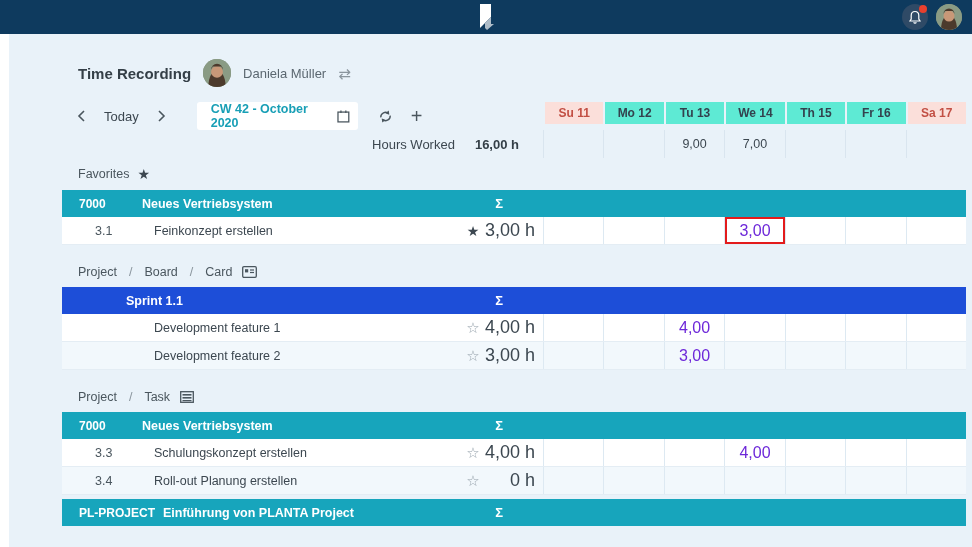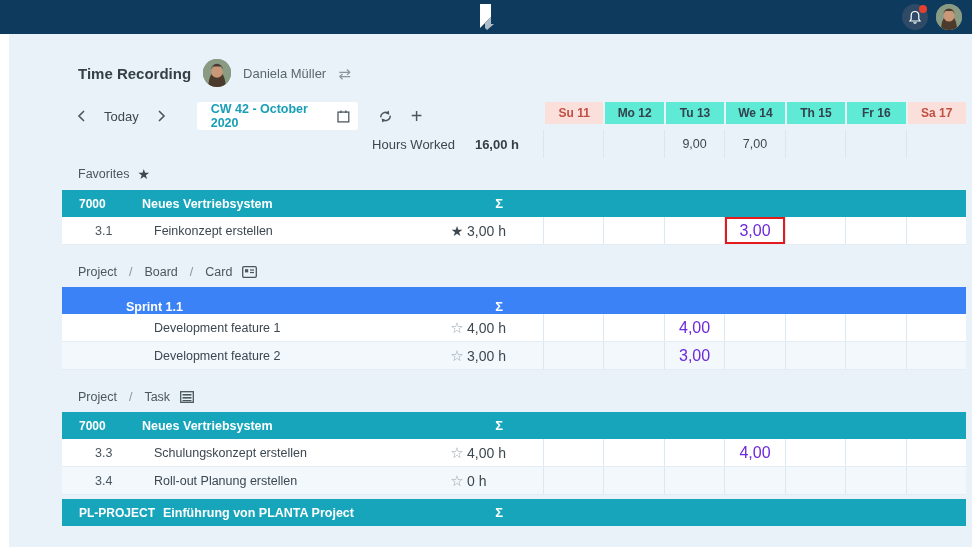--- a/index.html
+++ b/index.html
@@ -77,35 +77,35 @@
   
   .fav-label {
     margin:8px 0 8px 16px; display:flex; align-items:center; gap:8px;
     color:#4a565e; font-size:12.5px;
   }
   .star-f { color:#3c4750; font-size:14px; }
   .star-o { color:#98a4ad; font-size:15px; cursor:pointer; }
   
   .band { display:flex; align-items:center; height:27px; color:#fff; }
   .band.teal { background:#17a5bc; }
-  .band.blue { background:#3b82f6;align-items:flex-end; }
+  .band.blue { background:#1d4ed8; }
   .band-left { width:481px; display:flex; align-items:center; padding-left:17px; }
   .band-code { min-width:55px; font-weight:bold; font-size:12px; }
   .band-name { margin-left:8px; font-weight:bold; font-size:12.5px; }
   .band-sum { margin-left:auto; margin-right:40px; font-weight:bold; font-size:13px; }
   
   .data-row { background:#fff; border-bottom:1px solid #e4edf4; height:28px; }
   .data-row.alt { background:#f2f8fc; }
   .row-left { display:flex; align-items:center; padding-left:8px; }
   .lock-slot { width:22px; display:flex; align-items:center; justify-content:center; }
   .row-id { width:32px; margin-left:3px; color:#4a565e; font-size:12.5px; }
   .row-name { margin-left:27px; color:#3c4750; font-size:12.5px; }
   .row-name.noid { margin-left:62px; }
   .row-star { margin-left:auto; width:20px; text-align:center; }
-  .row-hours { width:52px; text-align:left; margin-right:24px; color:#3c4750; font-size:14px; }
+  .row-hours { width:52px; text-align:right; margin-right:8px; color:#3c4750; font-size:18px; }
   .day-cell {
     border-left:1px solid #dde9f2;
     display:flex; align-items:center; justify-content:center;
     font-size:16px; color:#6d28d9; cursor:pointer;
   }
   .day-cell.highlight { box-shadow:inset 0 0 0 2px #e31b1c; }
   
   .crumbs {
     margin:20px 0 0 16px; display:flex; align-items:center; gap:6px;
     color:#4a565e; font-size:12.5px;

